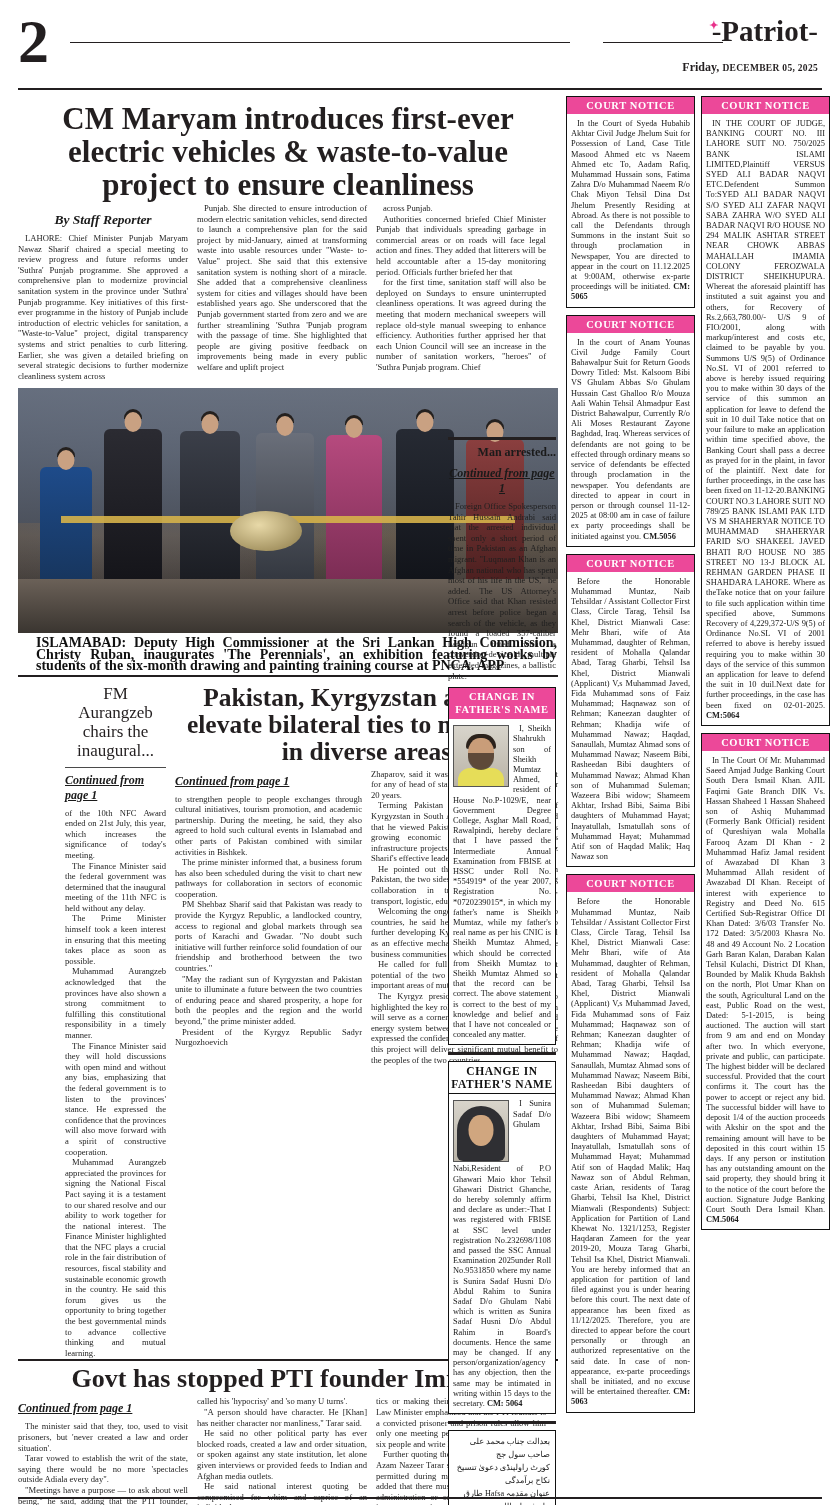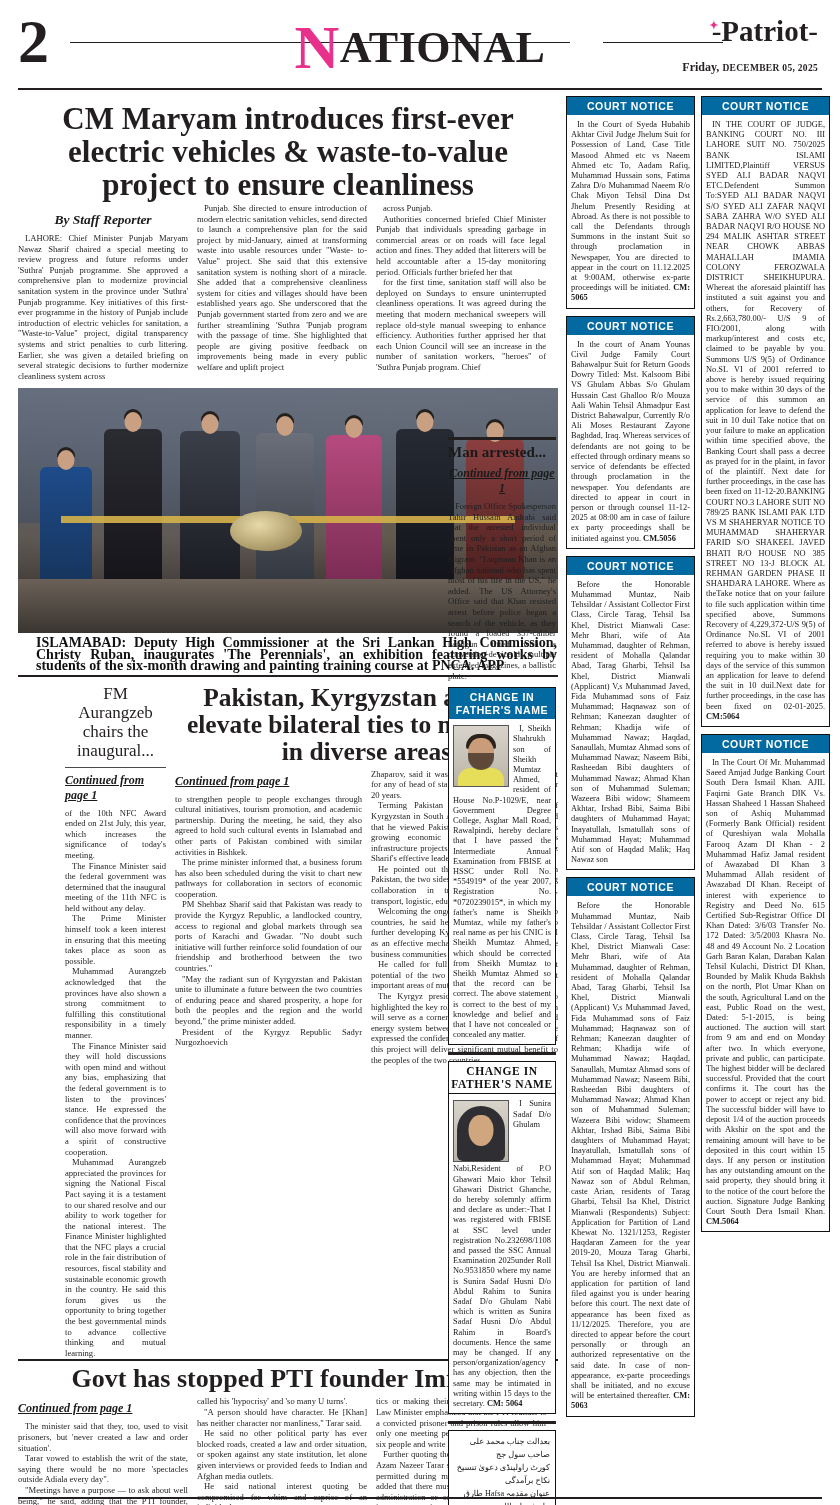--- a/index.html
+++ b/index.html
@@ -129,22 +129,22 @@
   .bot-head {
     font-family:"Liberation Serif", serif; font-weight:700;
     font-size:26px; line-height:28px; text-align:center; color:#231f20; padding:4px 0 3px 0;
   }
 
   
   .notice {
     border:1.1px solid #111; margin-bottom:7px; background:#fff;
   }
   .notice-hd {
-    background:#0369a1; color:#fff; text-align:center;
-    font-family:Liberation Sans, sans-serif; font-weight:700;
+    background:#ec4899; color:#fff; text-align:center;
+    font-family:Liberation Serif, serif; font-weight:700;
     font-size:10.5px; letter-spacing:.6px; padding:3px 0 3px 0;
   }
   .notice-hd.two-line { font-size:10.5px; line-height:12.5px; padding:3px 2px; }
   .notice-hd.light { background:#fff; color:#111; border-bottom:1px solid #111;
     font-family:"Liberation Serif", serif; font-size:11.5px; }
   .notice-body { padding:5px 4px 4px 4px; }
   .notice-body p {
     font-family:"Liberation Serif", serif; font-size:8.4px; line-height:10.2px;
     text-align:justify; text-indent:6px; hyphens:auto;
   }
@@ -178,23 +178,20 @@
 </style>
 </head>
 <body>
 
 <div class="page">
 
   <div class="masthead">
     <div class="folio">2</div>
     <div class="rule-left"></div>
     <div class="rule-right"></div>
-    <div class="section-name">
-      <span class="drop">N</span><span class="rest">ATIONAL</span>
-    </div>
     <div class="brand">
       <span class="tick">✦</span>
       <span class="dash">-</span><span>Patriot</span><span class="dash">-</span>
     </div>
     <div class="dateline">
       <span>Friday,</span>
       <span class="small">DECEMBER 05, 2025</span>
     </div>
   </div>
   <div class="masthead-rule"></div>
@@ -374,21 +371,21 @@
         </div>
 
       </div>
 
     </div>
   </div>
 
   <div style="position:absolute; left:448px; top:430px; width:108px;">
 
     <div class="thick-rule"></div>
-    <h2 style="font-family:'Liberation Serif',serif;font-weight:700;font-size:15px;line-height:17px;text-align:left;">Man arrested...</h2>
+    <h2 style="font-family:'Liberation Serif',serif;font-weight:700;font-size:12px;line-height:17px;text-align:right;">Man arrested...</h2>
     <div class="cont">Continued from page 1</div>
     <p class="txt">Foreign Office Spokesperson Tahir Hussain Andrabi said that the arrested individual spent only a short period of time in Pakistan as an Afghan migrant. "Luqmaan Khan is an Afghan national who has spent most of his life in the US," he added. The US Attorney's Office said that Khan resisted arrest before police began a search of the vehicle, as they found a loaded 357-caliber handgun fitted with a conversion-device kit, multiple extended magazines, a ballistic plate.</p>
 
     <div class="notice" style="margin-top:6px;">
       <div class="notice-hd two-line">
         <span>CHANGE IN</span><br>
         <span>FATHER'S NAME</span>
       </div>
       <div class="notice-body">
         <div class="portrait male">

